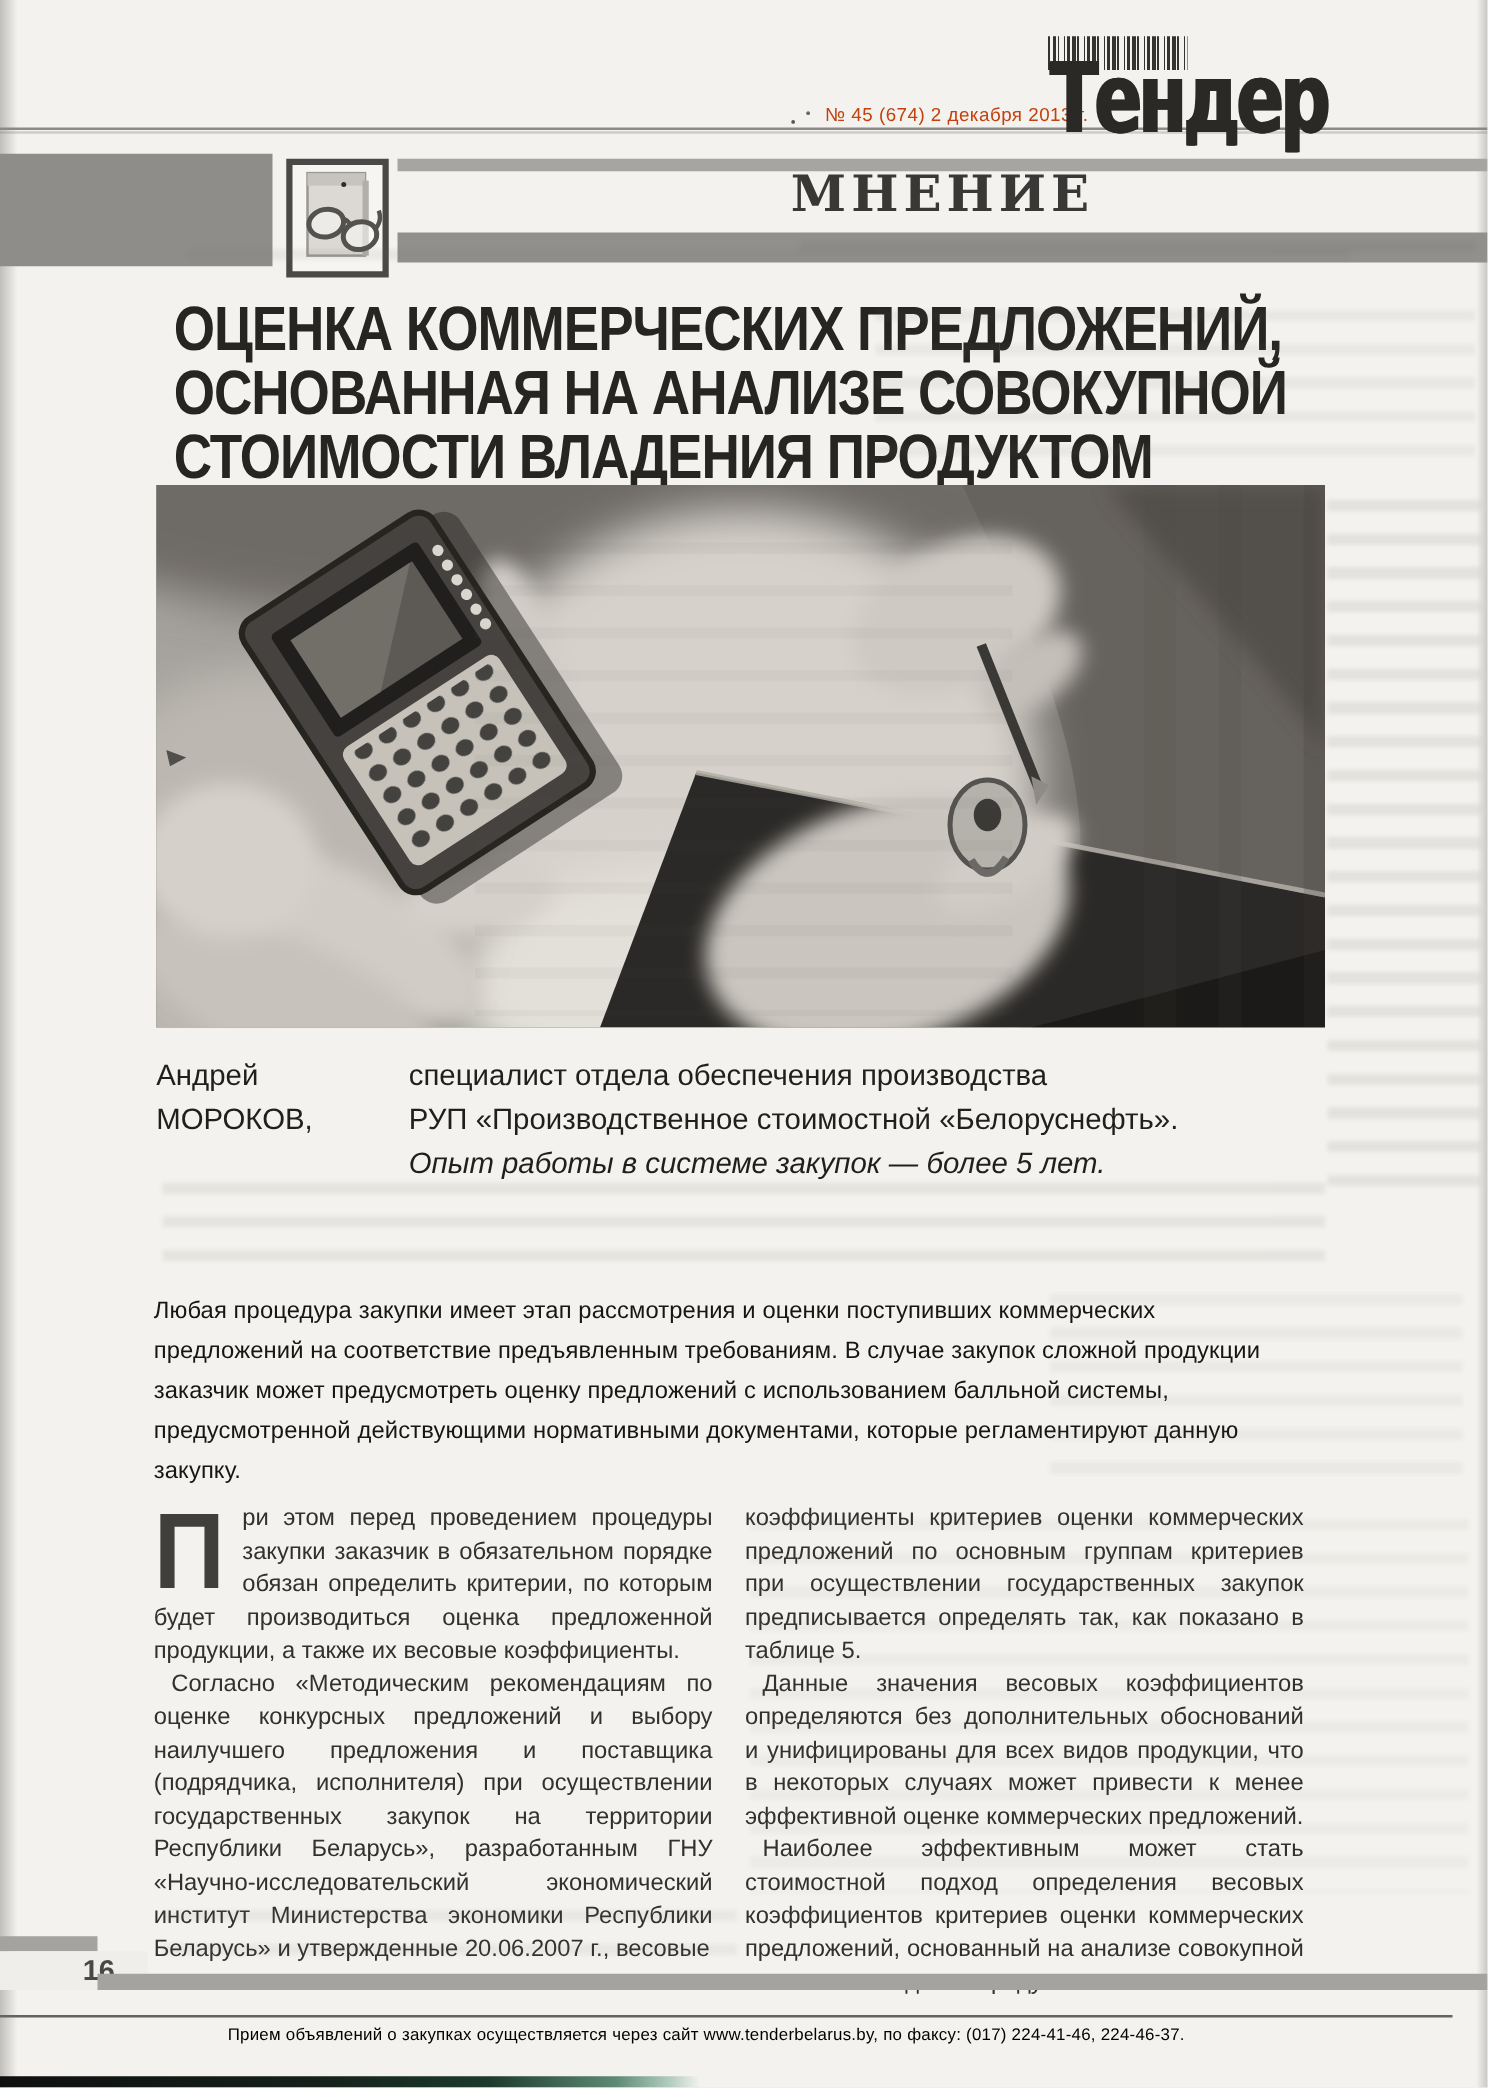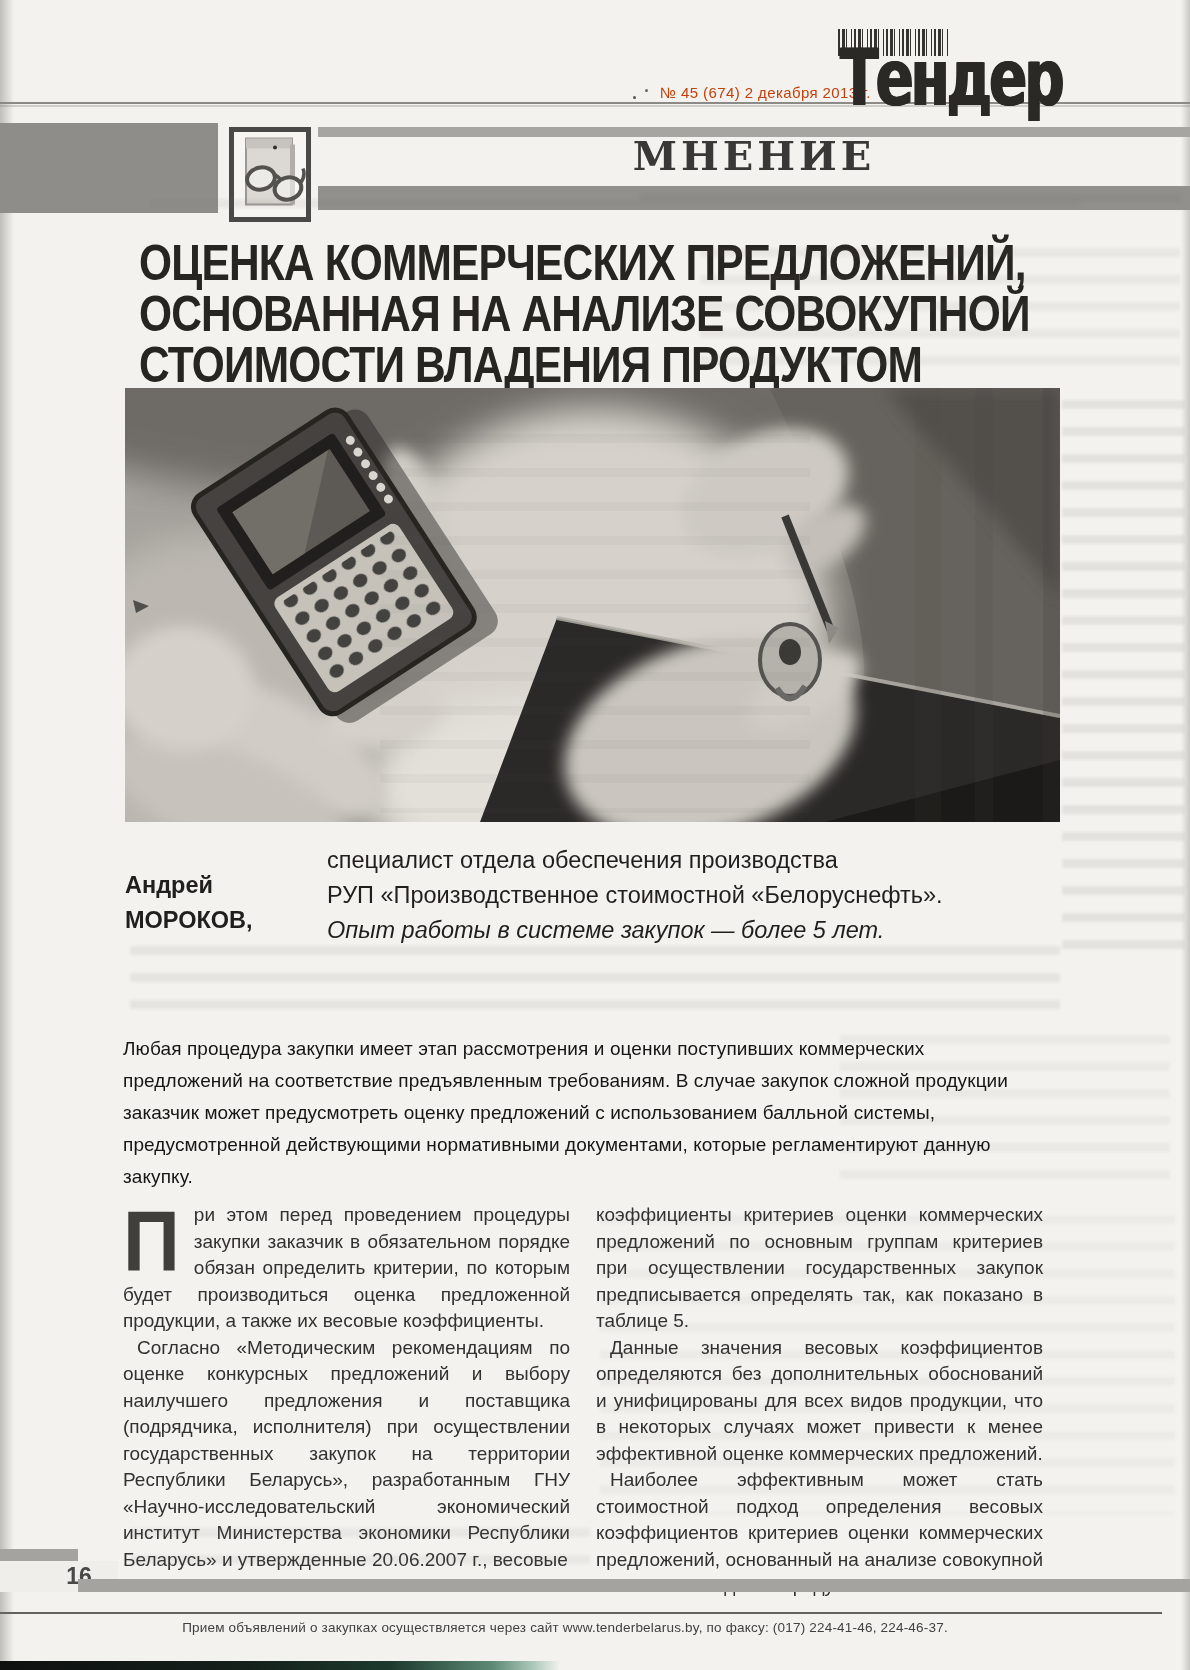--- a/index.html
+++ b/index.html
@@ -46,21 +46,21 @@
   .title{position:absolute;left:123px;top:222px;margin:16px;font-weight:bold;color:#272522;}
   .title .tl{display:block;font-size:50px;line-height:51px;letter-spacing:-1px;
     transform:scaleX(.85);transform-origin:left center;white-space:nowrap;}
 
   
   .photo{position:absolute;left:125px;top:388px;width:935px;height:434px;overflow:hidden;background:#8f8c87;}
   .photo svg{display:block;}
 
   
   .author{position:absolute;left:125px;top:843px;display:flex;font-size:23.5px;color:#211f1d;}
-  .author-name{font-weight:bold;width:202px;flex:none;line-height:35px;margin-top:25px;}
+  .author-name{font-weight:normal;width:202px;flex:none;line-height:35px;}
   .author-role{line-height:35px;}
   .author-role span{display:block;}
   .exp{font-style:italic;}
 
   
   .lead{position:absolute;left:123px;top:1033px;width:902px;margin:0;
     font-size:19px;line-height:32px;color:#171615;letter-spacing:.1px;}
 
   
   .cols{position:absolute;left:123px;top:1202px;width:920px;display:flex;gap:26px;
@@ -71,21 +71,21 @@
   .dropcap{float:left;font-size:86px;line-height:66px;font-weight:bold;color:#413f3c;
     margin:6px 9px 0 0;transform:scaleX(.92);transform-origin:left top;}
 
   
   .pgbar-left{position:absolute;left:0;top:1549px;width:78px;height:12px;background:#a4a3a0;}
   .pgtab{position:absolute;left:0;top:1561px;width:78px;height:31px;background:#efeeea;
     font-size:23px;font-weight:bold;color:#4a4846;text-align:center;line-height:31px;padding-left:40px;}
   .pgbar-main{position:absolute;left:78px;top:1579px;width:1112px;height:13px;background:#a4a3a0;}
   .rule-bottom{position:absolute;left:0;top:1612px;width:1162px;height:2px;background:#64635f;}
   .footer-line{position:absolute;left:0;top:1620px;width:1130px;text-align:center;
-    font-size:13.5px;color:#404040;letter-spacing:.2px;}
+    font-size:13.5px;color:#000000;letter-spacing:.2px;}
   .bottom-strip{position:absolute;left:0;top:1661px;width:560px;height:9px;
     background:linear-gradient(90deg,#0e100f 0%,#15201b 45%,#1d3a2e 70%,#5d8a75 88%,#b7cfc2 96%,rgba(255,255,255,0) 100%);}
 
   
   .ghost{position:absolute;pointer-events:none;filter:blur(1.6px);
     background:repeating-linear-gradient(180deg,rgba(110,107,102,.26) 0 9px,rgba(110,107,102,0) 9px 27px);}
   .g1{left:640px;top:193px;width:540px;height:18px;opacity:.5;}
   .g2{left:150px;top:199px;width:930px;height:16px;opacity:.35;}
   .g3{left:700px;top:248px;width:480px;height:130px;opacity:.3;}
   .g4{left:1062px;top:400px;width:122px;height:560px;opacity:.45;}

